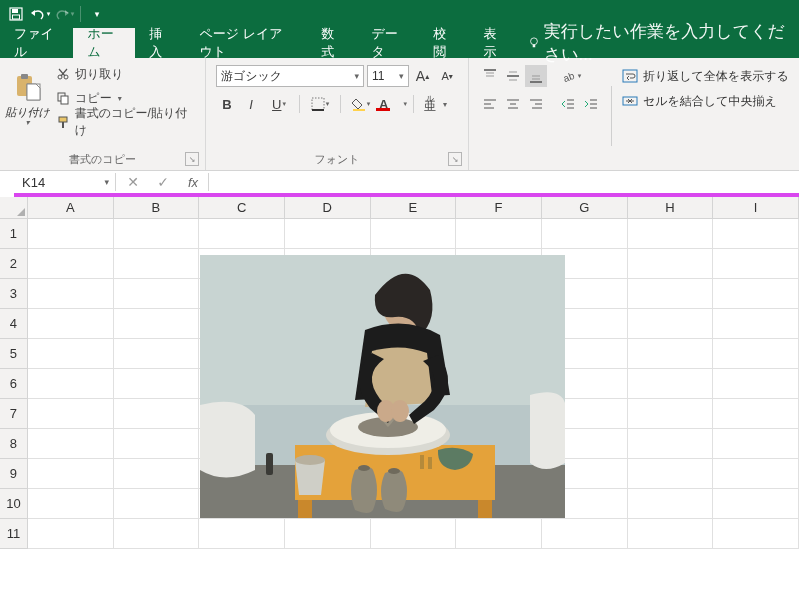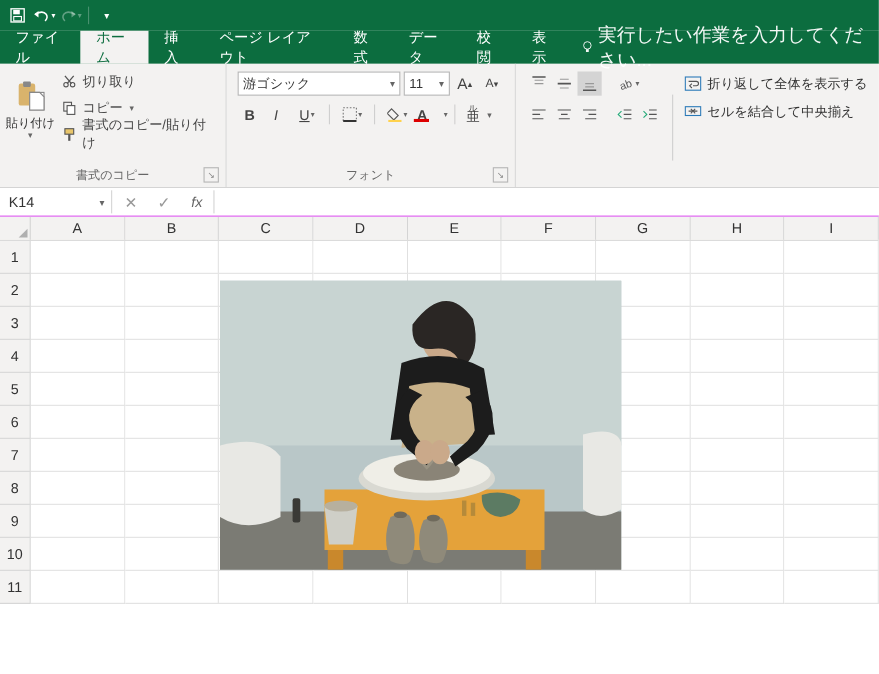--- a/index.html
+++ b/index.html
@@ -18,21 +18,21 @@
 .tell-me { display:flex; align-items:center; padding:0 8px; font-size:17px; gap:4px; opacity:0.95;}
 .tell-me .bulb { width:14px; height:14px; }
 
 
 .ribbon-body { height: 113px; background:#f3f2f1; border-bottom:1px solid #d4d4d4; display:flex; }
 .ribbon-group { border-right:1px solid #d9d9d9; display:flex; flex-direction:column; padding:3px 4px 0 4px; }
 .ribbon-group .group-content { flex:1; display:flex; align-items:flex-start; }
 .ribbon-group .group-label { height:18px; text-align:center; font-size:11px; color:#666; position:relative; }
 .ribbon-group .group-label .dlg { position:absolute; right:2px; top:0; width:14px; height:14px; border:1px solid #b5b5b5; font-size:8px; display:flex; align-items:center; justify-content:center; color:#888; }
 
-.big-btn { display:flex; flex-direction:column; align-items:center; justify-content:center; width:48px; height:75px; padding-top:2px; }
+.big-btn { display:flex; flex-direction:column; align-items:center; justify-content:center; width:48px; height:75px; padding-top:2px;font-style:italic; }
 .big-btn .icon { width:30px; height:30px; }
 .big-btn .lbl { font-size:11px; margin-top:4px; line-height:1.1; text-align:center; }
 
 .stack { display:flex; flex-direction:column; gap:2px; padding:2px 4px; }
 .small-row { display:flex; align-items:center; gap:4px; height:22px; font-size:12px; color:#444; }
 .small-row .mini-icon { width:16px; height:16px; display:flex; align-items:center; justify-content:center; }
 .small-row .dd { font-size:8px; color:#666; margin-left:2px; }
 
 .font-area { display:flex; flex-direction:column; gap:6px; padding:4px 6px; }
 .combo { height:22px; border:1px solid #b5b5b5; background:#fff; display:flex; align-items:center; padding:0 4px; font-size:12px; }
@@ -45,21 +45,21 @@
 .sep-v { width:1px; height:18px; background:#cfcfcf; margin:0 3px; }
 
 .align-area { display:flex; flex-direction:column; gap:6px; padding:4px 6px; }
 .align-row { display:flex; gap:1px; align-items:center; }
 
 .align-right-stack { display:flex; flex-direction:column; gap:3px; padding:4px 6px; }
 .align-right-stack .row { display:flex; align-items:center; gap:4px; font-size:12px; height:22px; }
 .align-right-stack .row .ic { width:18px; height:18px; display:flex; align-items:center; justify-content:center; }
 
 
-.formula-row { height:26px; border-bottom:1px solid #d946ef; display:flex; align-items:stretch; background:#fff; }
+.formula-row { height:26px; border-bottom:4px solid #d946ef; display:flex; align-items:stretch; background:#fff;margin-left:14px; }
 .name-box { width:100px; border-right:1px solid #d4d4d4; display:flex; align-items:center; padding:0 6px; font-size:13px; margin:2px;}
 .name-box .arrow { margin-left:auto; font-size:9px; color:#666; }
 .fx-area { display:flex; align-items:center; border-right:1px solid #d4d4d4; margin:2px 0;}
 .fx-btn { width:30px; display:flex; align-items:center; justify-content:center; color:#999; font-size:14px; }
 .fx-sym { width:30px; font-style:italic; color:#666; font-size:13px; display:flex; align-items:center; justify-content:center; }
 .fx-input { flex:1; padding:0 6px; display:flex; align-items:center; }
 
 
 .grid-wrap { position:relative; height:416px; overflow:hidden; }
 .col-headers { display:flex; height:22px; background:#f3f2f1; border-bottom:1px solid #d4d4d4; }

